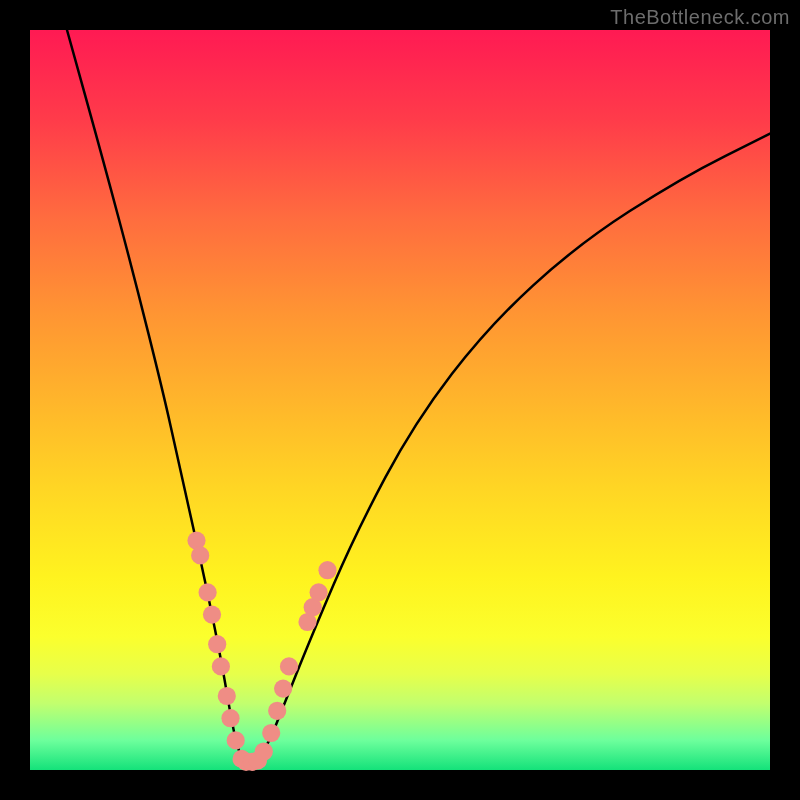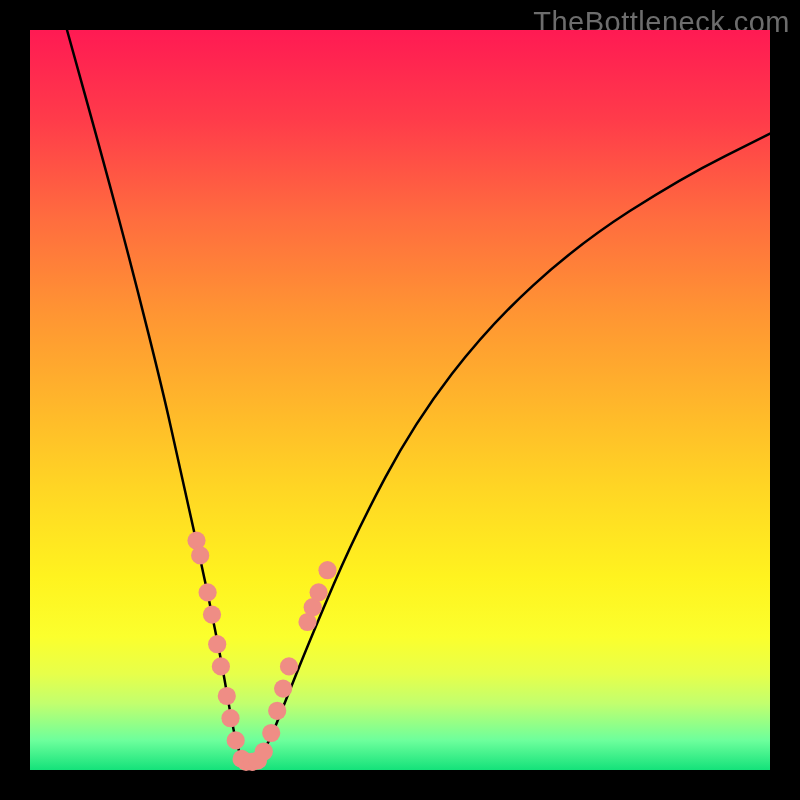--- a/index.html
+++ b/index.html
@@ -39,21 +39,21 @@
       #c2ff6e 91%,
       #6dff9c 96%,
       #14e27a 100%
     );
   }
   .watermark {
     position: absolute;
     top: 6px;
     right: 10px;
     color: #6d6d6d;
-    font-size: 29px;
+    font-size: 20px;
     font-weight: 500;
     letter-spacing: 0.5px;
     user-select: none;
   }
   svg.curve {
     position: absolute;
     top: 0;
     left: 0;
     width: 740px;
     height: 740px;

